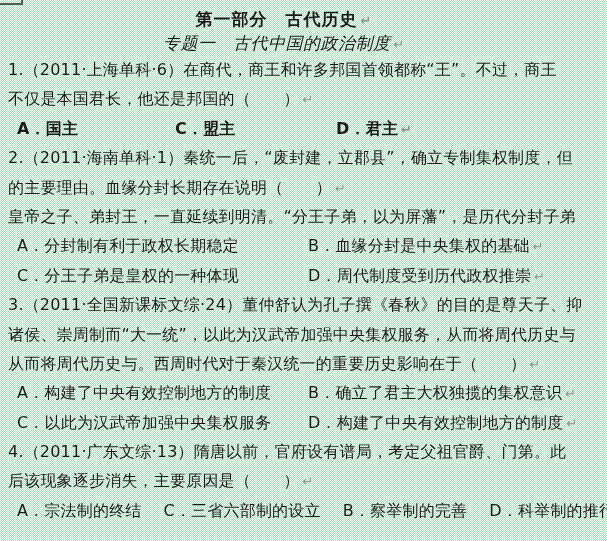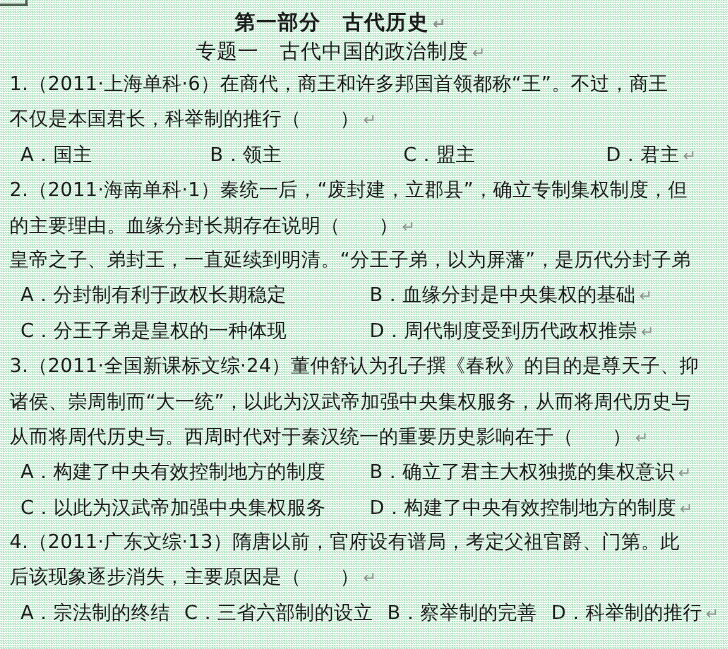--- a/index.html
+++ b/index.html
@@ -24,25 +24,25 @@
     border-right:2px solid #4e604e;
   }
   .line{
     white-space:nowrap;
     font-size:16px;
     height:29.4px;line-height:29.4px;
     letter-spacing:0.2px;
   }
   .h-row{height:24px;line-height:24px;text-align:center;font-size:17px;padding-left:30px;}
   .title-row{font-weight:bold;letter-spacing:1px;}
-  .subtitle-row{letter-spacing:0.5px;}
+  .subtitle-row{letter-spacing:0.5px;font-style:italic;}
   .opt-row{padding-left:9px;}
-  .grid4{display:grid;grid-template-columns:158px 161px 169px auto;}
+  .grid4{display:grid;grid-template-columns:158px 161px 169px auto;font-weight:bold;}
   .grid2{display:grid;grid-template-columns:291px auto;}
-  .optline{display:flex;gap:12px;}
+  .optline{display:flex;gap:22px;}
   .pilcrow{
     color:#8b928b;font-size:13px;margin-left:3px;
     font-family:"DejaVu Sans",sans-serif;
   }
 </style>
 </head>
 <body>
 
 <div class="doc">
   <div class="corner-mark"></div>
@@ -51,25 +51,24 @@
     <span>第一部分　古代历史</span><span class="pilcrow">↵</span>
   </div>
   <div class="line h-row subtitle-row">
     <span>专题一　古代中国的政治制度</span><span class="pilcrow">↵</span>
   </div>
 
   <div class="line">
     <span>1.（2011·上海单科·6）在商代，商王和许多邦国首领都称“王”。不过，商王</span>
   </div>
   <div class="line">
-    <span>不仅是本国君长，科举制的推行（　　）</span><span class="pilcrow">↵</span>
+    <span>不仅是本国君长，他还是邦国的（　　）</span><span class="pilcrow">↵</span>
   </div>
   <div class="line opt-row grid4">
     <span>A．国主</span>
-    <span>B．领主</span>
     <span>C．盟主</span>
     <span><span>D．君主</span><span class="pilcrow">↵</span></span>
   </div>
 
   <div class="line">
     <span>2.（2011·海南单科·1）秦统一后，“废封建，立郡县”，确立专制集权制度，但</span>
   </div>
   <div class="line">
     <span>的主要理由。血缘分封长期存在说明（　　）</span><span class="pilcrow">↵</span>
   </div>

